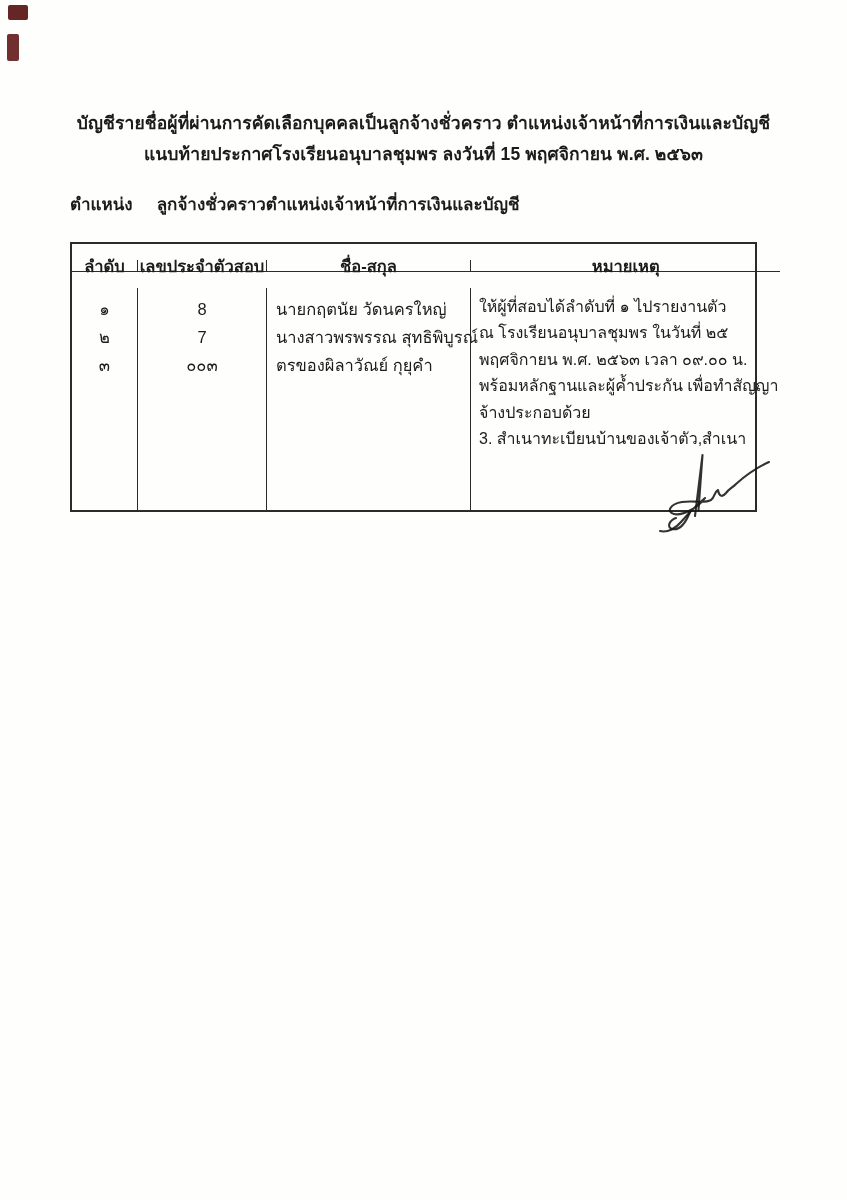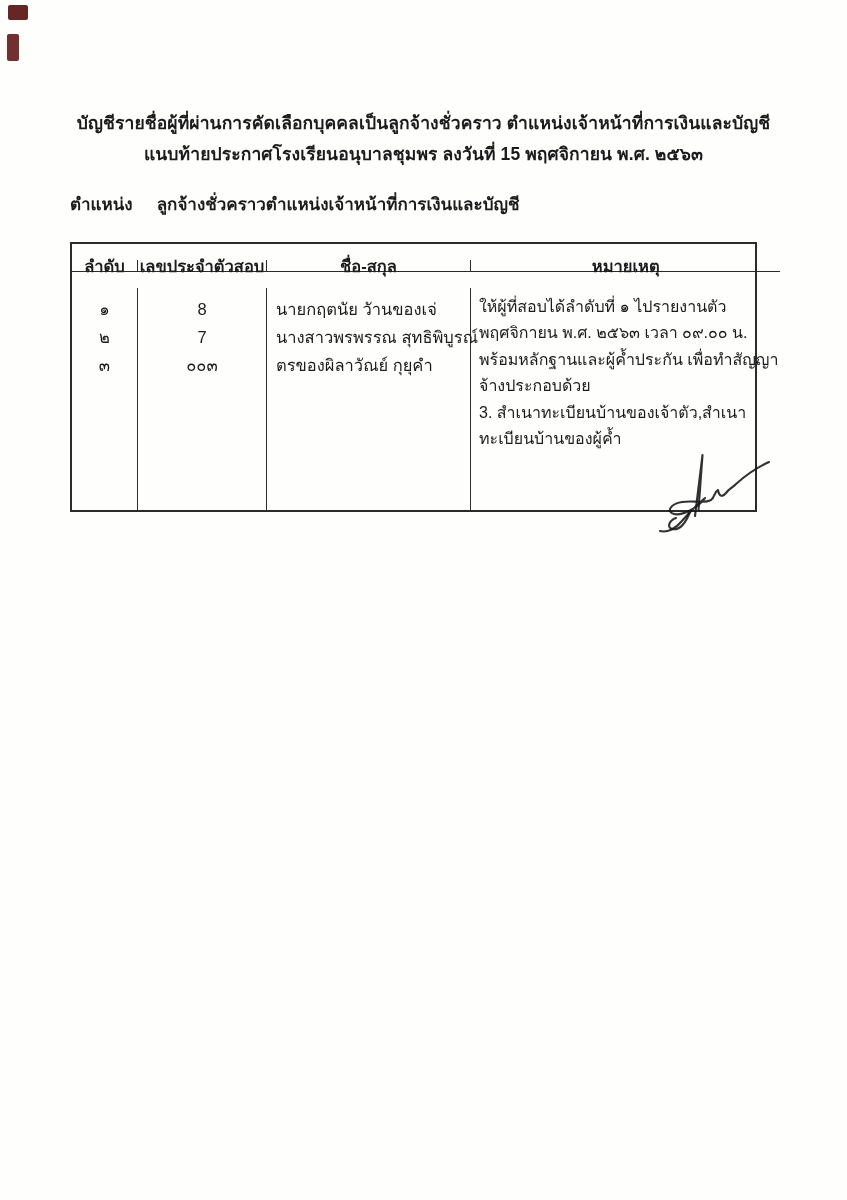--- a/index.html
+++ b/index.html
@@ -139,32 +139,32 @@
       <div class="line">๓</div>
     </div>
 
     <div class="cell bcell col-center">
       <div class="line">8</div>
       <div class="line">7</div>
       <div class="line">๐๐๓</div>
     </div>
 
     <div class="cell bcell col-name">
-      <div class="line">นายกฤตนัย  วัานของเจ่</div>
+      <div class="line">นายกฤตนัย  วัดนครใหญ่</div>
       <div class="line">นางสาวพรพรรณ  สุทธิพิบูรณ์</div>
       <div class="line">ตรของผิลาวัณย์  กุยุคำ</div>
     </div>
 
     <div class="cell bcell last col-remark">
       <div class="rline">ให้ผู้ที่สอบได้ลำดับที่ ๑ ไปรายงานตัว</div>
+      <div class="rline">ณ  โรงเรียนอนุบาลชุมพร ในวันที่  ๒๕</div>
       <div class="rline">พฤศจิกายน พ.ศ. ๒๕๖๓ เวลา ๐๙.๐๐ น.</div>
       <div class="rline">พร้อมหลักฐานและผู้ค้ำประกัน เพื่อทำสัญญา</div>
       <div class="rline">จ้างประกอบด้วย</div>
       <div class="rline">3. สำเนาทะเบียนบ้านของเจ้าตัว,สำเนา</div>
-      <div class="rline">ทะเบียนบ้านของผู้ค้ำ</div>
     </div>
   </div>
 
   <svg class="signature-svg" viewBox="0 0 182 102" aria-hidden="true">
 
     <path d="M 87 80 L 94.5 19 L 90.5 74"></path>
 
     <path d="M 52 95
              C 60 97, 68 92, 73 86
              C 80 78, 92 66, 97 62

